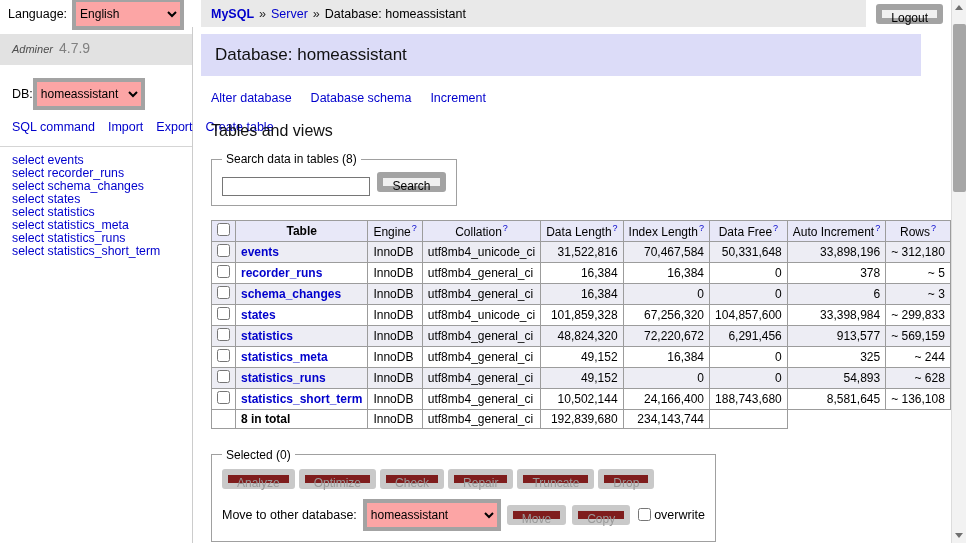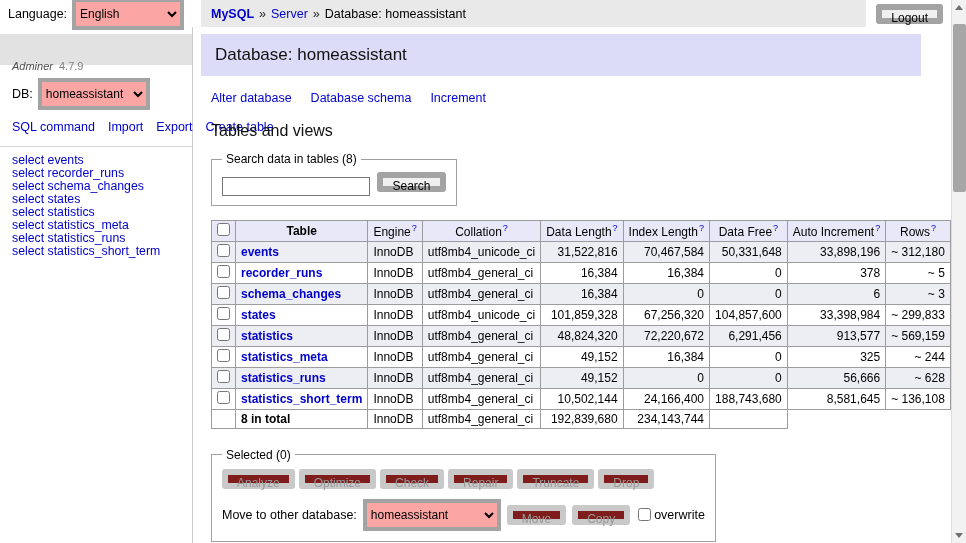--- a/index.html
+++ b/index.html
@@ -27,22 +27,22 @@
   }
   .btn.dis { color: #9a9a9a; border-color: #c9c9c9; background: #7f1d1d; cursor: default; }
   .sel { font-family: inherit; font-size: 12px; height: 32px; border: 4px solid #a3a3a3; background: #fca5a5; }
   .txt { width: 148px; height: 19px; border: 1px solid #767676; font-family: inherit; font-size: 12px; padding: 1px 3px; }
 
   
   .page { display: flex; height: 516px; }
   .sidebar { flex: 0 0 193px; width: 193px; border-right: 1px solid #ccc; }
   .logo { margin: 7px 0 0; background: #e2e2e2; height: 31px; display: flex; align-items: baseline; padding: 6px 12px 0; font-weight: normal; }
   .app-name { font-style: italic; font-size: 11px; color: #4d4d4d; }
-  .app-ver { font-size: 11px; color: #808080; margin-left: 6px; margin-top: 20px; }
-  .dbrow { margin: 13px 12px 8px; display: flex; align-items: center; gap: 5px; font-size: 12.5px; }
+  .app-ver { font-size: 14px; color: #808080; margin-left: 6px; }
+  .dbrow { margin: 13px 12px 8px; display: flex; align-items: center; font-size: 12.5px; }
   .db-sel { width: 112px; }
   .actions { margin: 2px 12px 0; font-size: 12.5px; line-height: 1.55; }
   .actions a { margin-right: 13px; white-space: nowrap; }
   .side-divider { border: none; border-top: 1px solid #d5d5d5; margin: 9px 0 7px; }
   .tlinks { margin: 0 12px; }
   .tlinks a { display: block; font-size: 12.3px; line-height: 12.9px; white-space: nowrap; }
 
   .main { flex: 1; padding: 0 45px 0 8px; min-width: 0; }
   .banner { margin: 7px 0 0; background: #dcdcf8; font-size: 17px; font-weight: normal; padding: 11px 14px; color: #111; }
   .content { margin-left: 10px; }
@@ -232,21 +232,21 @@
               <td></td>
             </tr>
             <tr>
               <td class="check"><input type="checkbox" style=""></td>
               <th class="tname"><a>statistics_runs</a></th>
               <td>InnoDB</td>
               <td>utf8mb4_general_ci</td>
               <td class="num">49,152</td>
               <td class="num">0</td>
               <td class="num">0</td>
-              <td class="num">56,666</td>
+              <td class="num">54,893</td>
               <td class="num">~ 628</td>
               <td></td>
             </tr>
             <tr>
               <td class="check"><input type="checkbox" style=""></td>
               <th class="tname"><a>statistics_short_term</a></th>
               <td>InnoDB</td>
               <td>utf8mb4_general_ci</td>
               <td class="num">10,502,144</td>
               <td class="num">24,166,400</td>

